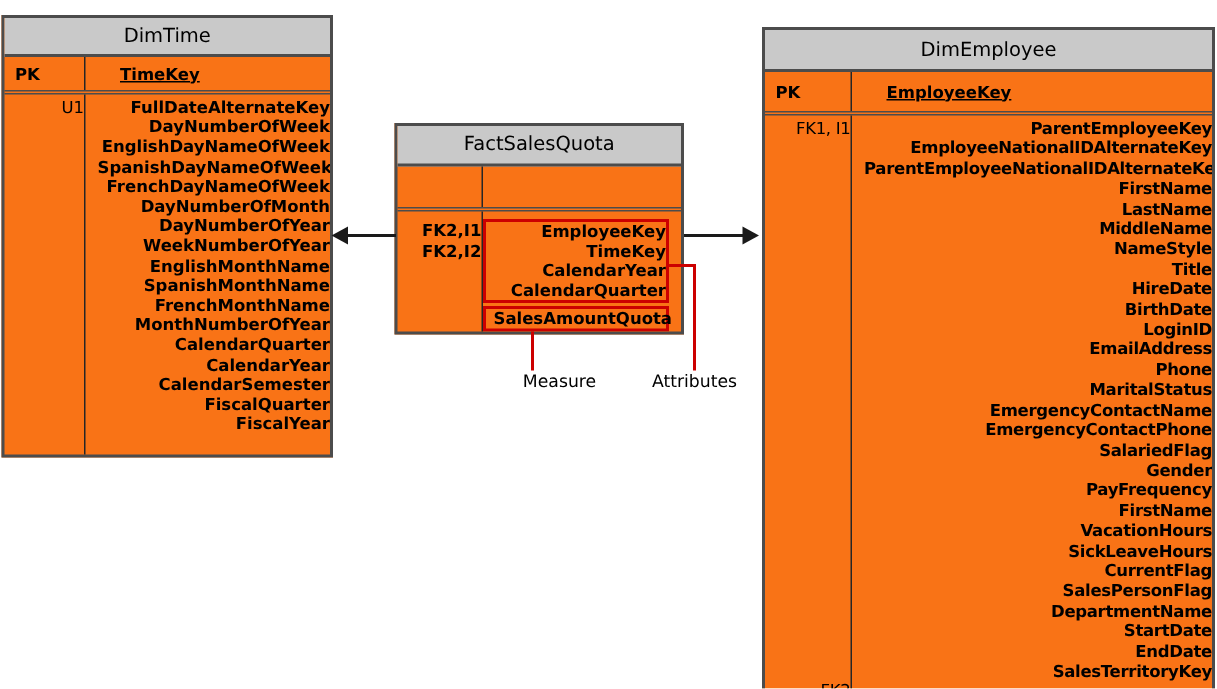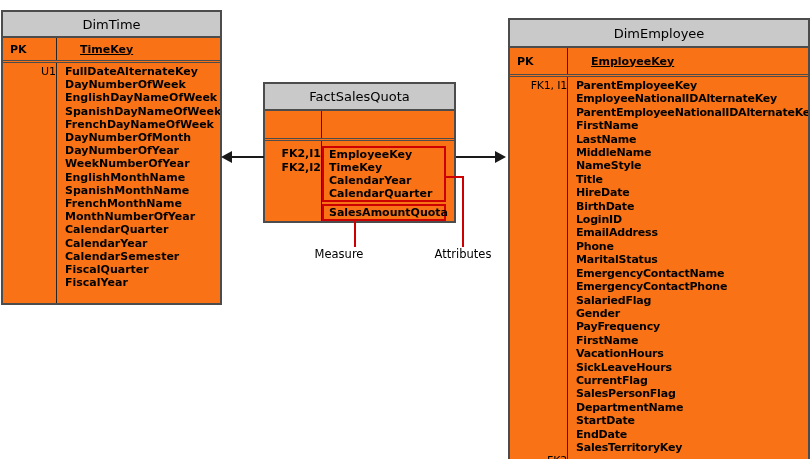--- a/index.html
+++ b/index.html
@@ -55,21 +55,21 @@
     text-decoration: underline;
     white-space: nowrap;
   }
   .body-row { display: flex; flex: 1 1 auto; min-height: 0; }
   .body-l {
     border-right: 1px solid #262626;
     padding: 2px 0 2px 7px;
     white-space: nowrap;
     text-align: right;
   }
-  .body-r { flex: 1; padding: 2px 0 0 8px; overflow: hidden; }
+  .body-r { flex: 1; padding: 2px 0 0 8px; overflow: hidden; text-align: right; }
   .field-line { white-space: nowrap; }
   .field-line.bold { font-weight: bold; }
 
   
   .t-dimtime { left: 1px; top: 10px; width: 221px; height: 295px; }
   .t-dimtime .tbl-title { height: 26px; }
   .t-dimtime .key-row { height: 25px; }
   .t-dimtime .cell-l, .t-dimtime .body-l { width: 54px; }
   .t-dimtime .field-line, .t-dimtime .body-l { line-height: 13.2px; }
 
@@ -125,21 +125,21 @@
   #measure-callout-line { left: 354px; top: 221px; width: 2px; height: 26px; }
   #attr-callout-line-h  { left: 444px; top: 176px; width: 20px; height: 2px; }
   #attr-callout-line-v  { left: 462px; top: 176px; width: 2px; height: 71px; }
   .callout-label {
     position: absolute;
     width: 90px;
     text-align: center;
     font-size: 11.5px;
     color: #000;
   }
-  #measure-label { left: 294px; top: 247px; }
+  #measure-label { left: 328px; top: 247px; }
   #attributes-label { left: 418px; top: 247px; }
 </style>
 </head>
 <body>
 
 <div id="canvas">
 
   <div class="db-table t-dimtime">
     <div class="tbl-title">DimTime</div>
     <div class="key-row">

